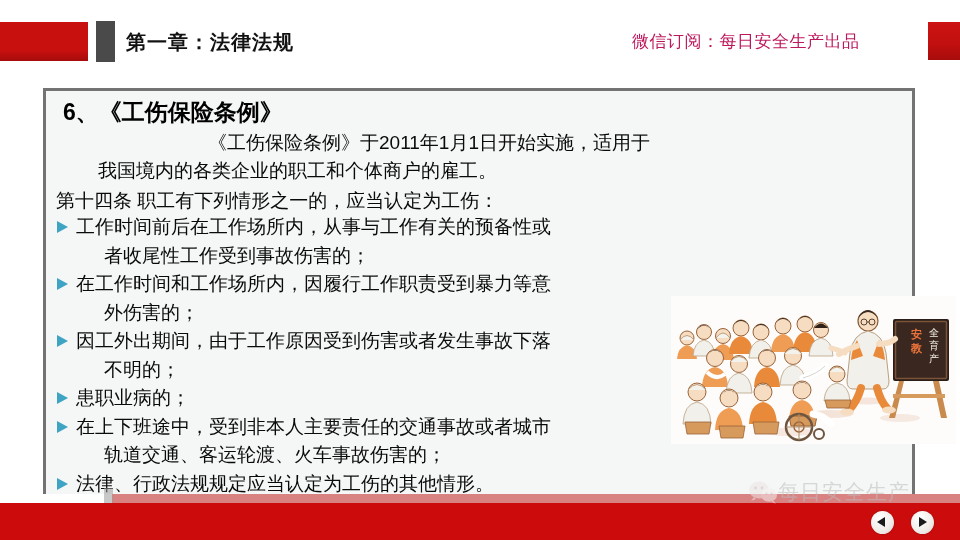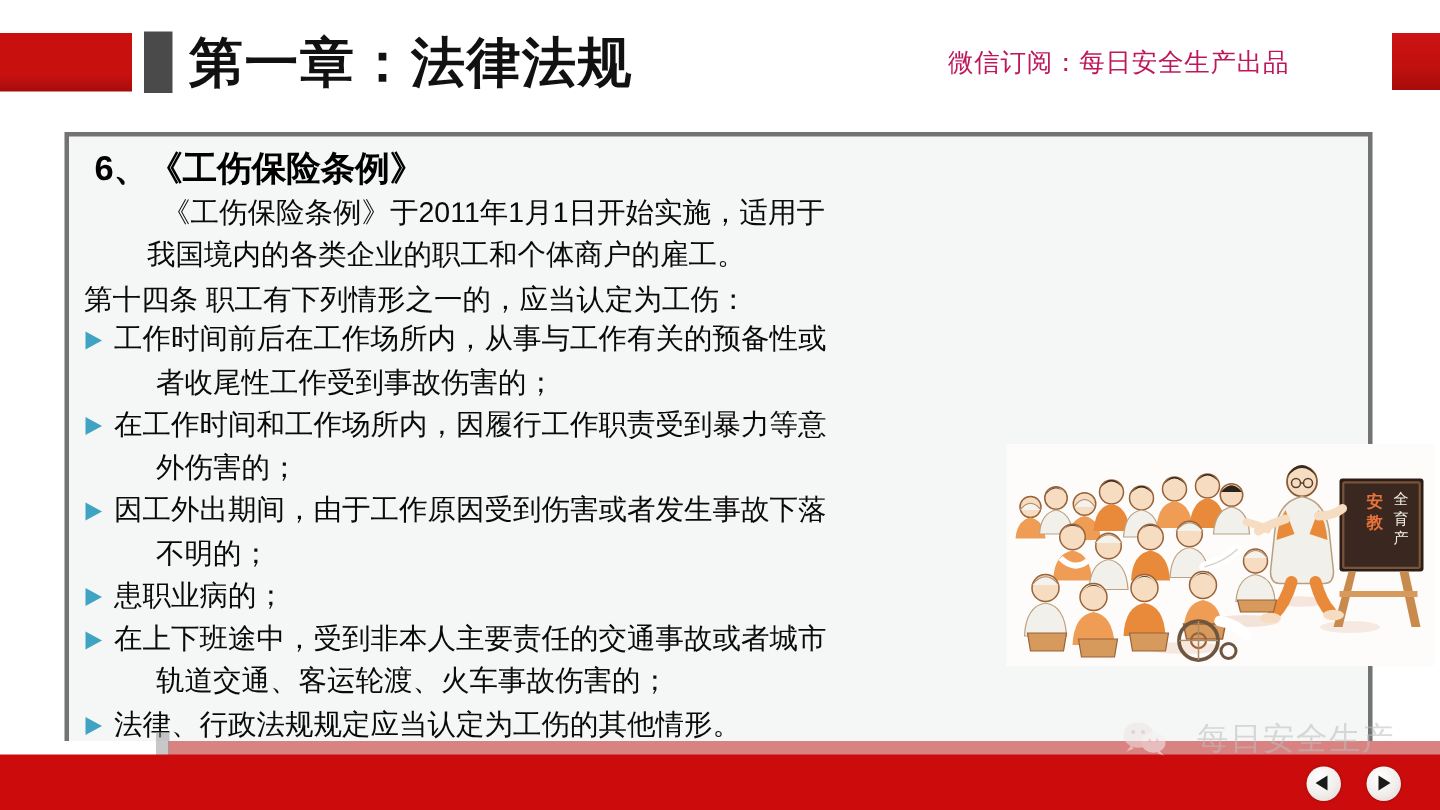--- a/index.html
+++ b/index.html
@@ -29,21 +29,21 @@
   }
   .hdr-gray-block {
     position: absolute;
     left: 96px; top: 21px;
     width: 19px; height: 41px;
     background: #4a4a4a;
   }
   .hdr-title {
     position: absolute;
     left: 126px; top: 22px;
-    font-size: 36px;
+    font-size: 20px;
     font-weight: bold;
     color: #111111;
     letter-spacing: 1px;
     line-height: 40px;
     white-space: nowrap;
   }
   .hdr-sub {
     position: absolute;
     left: 632px; top: 30px;
     font-size: 17px;
@@ -79,21 +79,21 @@
   }
 
   .intro {
     position: absolute;
     left: 14px; top: 38px;
     width: 590px;
     font-size: 19px;
     color: #0a0a0a;
     line-height: 28px;
   }
-  .intro .ln1 { display: block; text-indent: 48px; }
+  .intro .ln1 { display: block; text-indent: 48px; text-align: right; }
   .intro .ln2 { display: block; text-indent: 38px; }
 
   .clause {
     position: absolute;
     left: 10px; top: 96px;
     font-size: 19px;
     color: #0a0a0a;
     line-height: 28px;
     white-space: nowrap;
   }
@@ -161,21 +161,21 @@
     width: 9px; height: 16px;
     background: #9a9a9a;
     opacity: .55;
   }
 
   .wm {
     position: absolute;
     left: 748px; top: 478px;
     display: flex;
     align-items: center;
-    gap: 20px;
+    gap: 0;
     opacity: .55;
     text-align: center;
   }
   .wm-text {
     font-size: 21px;
     color: #bdbdbd;
     letter-spacing: 1px;
     white-space: nowrap;
     font-weight: 500;
   }

